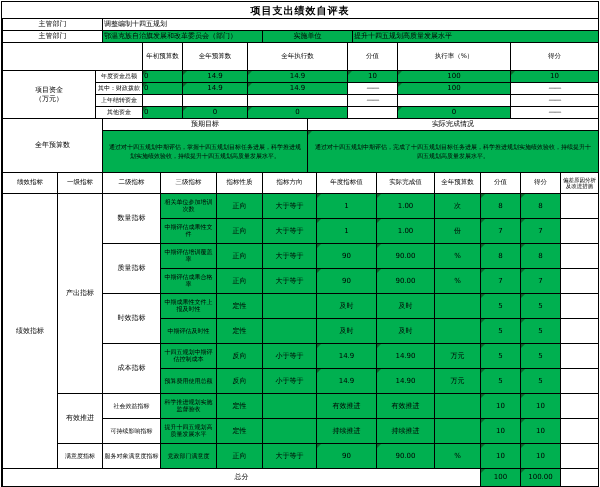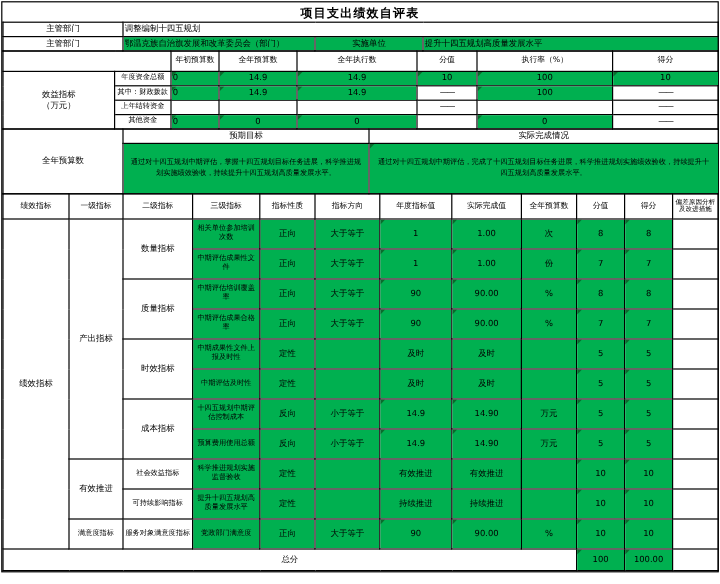--- a/index.html
+++ b/index.html
@@ -57,31 +57,31 @@
         <col style="width:93px">
         <col style="width:47px">
         <col style="width:40px">
         <col style="width:65px">
         <col style="width:100px">
         <col style="width:50px">
         <col style="width:113px">
         <col style="width:88px">
       </colgroup>
     <tbody>
-        <tr style="height:17px">
+        <tr style="height:28px">
       <td class="lbl" colspan="2"></td>
       <td class="hdr">年初预算数</td>
       <td class="hdr">全年预算数</td>
       <td class="hdr">全年执行数</td>
       <td class="hdr">分值</td>
       <td class="hdr">执行率（%）</td>
       <td class="hdr">得分</td>
     </tr>
     <tr style="height:12px">
-      <td class="lbl pre" rowspan="4">效益指标
+      <td class="lbl pre" rowspan="4">项目资金
 （万元）</td>
       <td class="lbl small">年度资金总额</td>
       <td class="g left tri">0</td>
       <td class="g tri">14.9</td>
       <td class="g tri">14.9</td>
       <td class="g tri">10</td>
       <td class="g tri">100</td>
       <td class="g tri">10</td>
     </tr>
     <tr style="height:12px">

